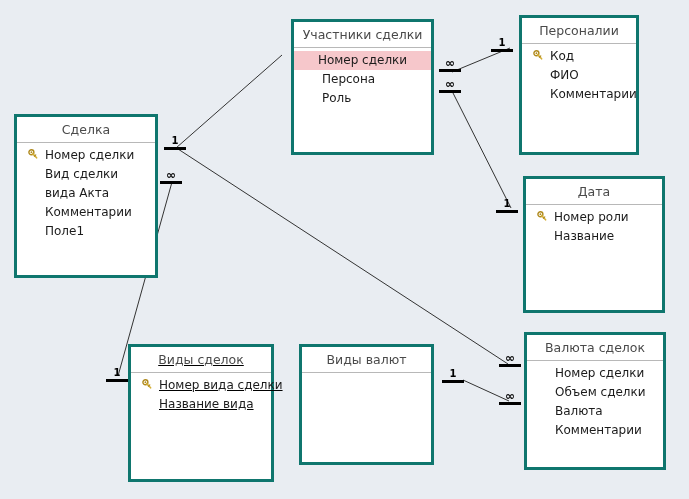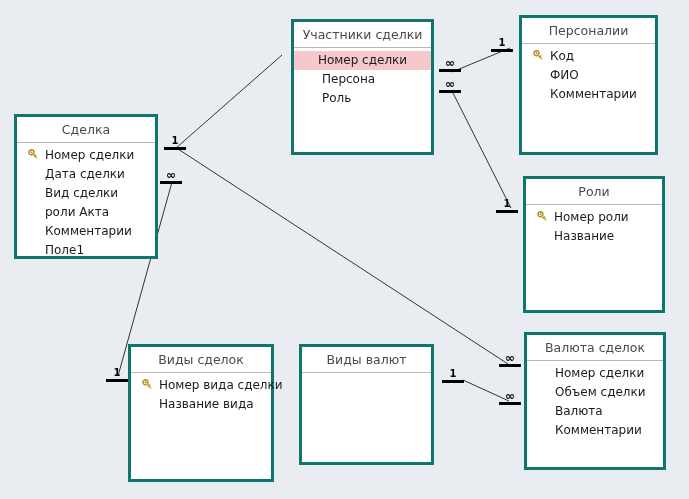--- a/index.html
+++ b/index.html
@@ -115,45 +115,41 @@
   <svg id="relations-layer" width="689" height="499" viewBox="0 0 689 499">
       <line x1="176" y1="148" x2="282" y2="55" stroke="#333333" stroke-width="1"></line>
       <line x1="172" y1="182" x2="118" y2="376" stroke="#333333" stroke-width="1"></line>
       <line x1="178" y1="149" x2="508" y2="364" stroke="#333333" stroke-width="1"></line>
       <line x1="452" y1="72" x2="510" y2="48" stroke="#333333" stroke-width="1"></line>
       <line x1="453" y1="93" x2="511" y2="208" stroke="#333333" stroke-width="1"></line>
       <line x1="463" y1="380" x2="509" y2="401" stroke="#333333" stroke-width="1"></line>
     </svg>
 
   <div id="tables-layer">
-      <div class="table-box" style="left: 14px; top: 114px; width: 144px; height: 145px;">
+      <div class="table-box" style="left: 14px; top: 114px; width: 144px; height: 164px;">
         <div class="table-header">Сделка</div>
         <div class="field-list">
           <div class="field-row">
             <span class="key-slot">
               <svg width="11" height="11" viewBox="0 0 11 11">
                 <circle cx="3.4" cy="3.2" r="2.5" fill="none" stroke="#b08a1e" stroke-width="1.4"></circle>
                 <circle cx="3.4" cy="3.2" r="0.9" fill="#b08a1e"></circle>
                 <path d="M4.6 4.6 L8.6 8.8" stroke="#d4af37" stroke-width="1.6" stroke-linecap="round"></path>
                 <path d="M6.4 7.2 L7.8 5.9" stroke="#b08a1e" stroke-width="1.2" stroke-linecap="round"></path>
               </svg>
             </span>
             <span class="field-label">Номер сделки</span>
           </div>
           <div class="field-row">
             <span class="key-slot"></span>
-            <span class="field-label">Дата сделки</span>
-          </div>
-          <div class="field-row">
-            <span class="key-slot"></span>
             <span class="field-label">Вид сделки</span>
           </div>
           <div class="field-row">
             <span class="key-slot"></span>
-            <span class="field-label">роли Акта</span>
+            <span class="field-label">вида Акта</span>
           </div>
           <div class="field-row">
             <span class="key-slot"></span>
             <span class="field-label">Комментарии</span>
           </div>
           <div class="field-row">
             <span class="key-slot"></span>
             <span class="field-label">Поле1</span>
           </div>
         </div>
@@ -167,21 +163,21 @@
           <div class="field-row">
             <span class="key-slot"></span>
             <span class="field-label">Персона</span>
           </div>
           <div class="field-row">
             <span class="key-slot"></span>
             <span class="field-label">Роль</span>
           </div>
         </div>
       </div>
-      <div class="table-box" style="left: 519px; top: 15px; width: 139px; height: 140px;">
+      <div class="table-box" style="left: 519px; top: 15px; width: 120px; height: 140px;">
         <div class="table-header">Персоналии</div>
         <div class="field-list">
           <div class="field-row">
             <span class="key-slot">
               <svg width="11" height="11" viewBox="0 0 11 11">
                 <circle cx="3.4" cy="3.2" r="2.5" fill="none" stroke="#b08a1e" stroke-width="1.4"></circle>
                 <circle cx="3.4" cy="3.2" r="0.9" fill="#b08a1e"></circle>
                 <path d="M4.6 4.6 L8.6 8.8" stroke="#d4af37" stroke-width="1.6" stroke-linecap="round"></path>
                 <path d="M6.4 7.2 L7.8 5.9" stroke="#b08a1e" stroke-width="1.2" stroke-linecap="round"></path>
               </svg>
@@ -192,40 +188,40 @@
             <span class="key-slot"></span>
             <span class="field-label">ФИО</span>
           </div>
           <div class="field-row">
             <span class="key-slot"></span>
             <span class="field-label">Комментарии</span>
           </div>
         </div>
       </div>
       <div class="table-box" style="left: 523px; top: 176px; width: 142px; height: 137px;">
-        <div class="table-header">Роли</div>
+        <div class="table-header">Дата</div>
         <div class="field-list">
           <div class="field-row">
             <span class="key-slot">
               <svg width="11" height="11" viewBox="0 0 11 11">
                 <circle cx="3.4" cy="3.2" r="2.5" fill="none" stroke="#b08a1e" stroke-width="1.4"></circle>
                 <circle cx="3.4" cy="3.2" r="0.9" fill="#b08a1e"></circle>
                 <path d="M4.6 4.6 L8.6 8.8" stroke="#d4af37" stroke-width="1.6" stroke-linecap="round"></path>
                 <path d="M6.4 7.2 L7.8 5.9" stroke="#b08a1e" stroke-width="1.2" stroke-linecap="round"></path>
               </svg>
             </span>
             <span class="field-label">Номер роли</span>
           </div>
           <div class="field-row">
             <span class="key-slot"></span>
             <span class="field-label">Название</span>
           </div>
         </div>
       </div>
-      <div class="table-box" style="left: 128px; top: 344px; width: 146px; height: 138px;">
+      <div class="table-box" style="left: 128px; top: 344px; width: 146px; height: 138px; text-decoration: underline;">
         <div class="table-header">Виды сделок</div>
         <div class="field-list">
           <div class="field-row">
             <span class="key-slot">
               <svg width="11" height="11" viewBox="0 0 11 11">
                 <circle cx="3.4" cy="3.2" r="2.5" fill="none" stroke="#b08a1e" stroke-width="1.4"></circle>
                 <circle cx="3.4" cy="3.2" r="0.9" fill="#b08a1e"></circle>
                 <path d="M4.6 4.6 L8.6 8.8" stroke="#d4af37" stroke-width="1.6" stroke-linecap="round"></path>
                 <path d="M6.4 7.2 L7.8 5.9" stroke="#b08a1e" stroke-width="1.2" stroke-linecap="round"></path>
               </svg>

